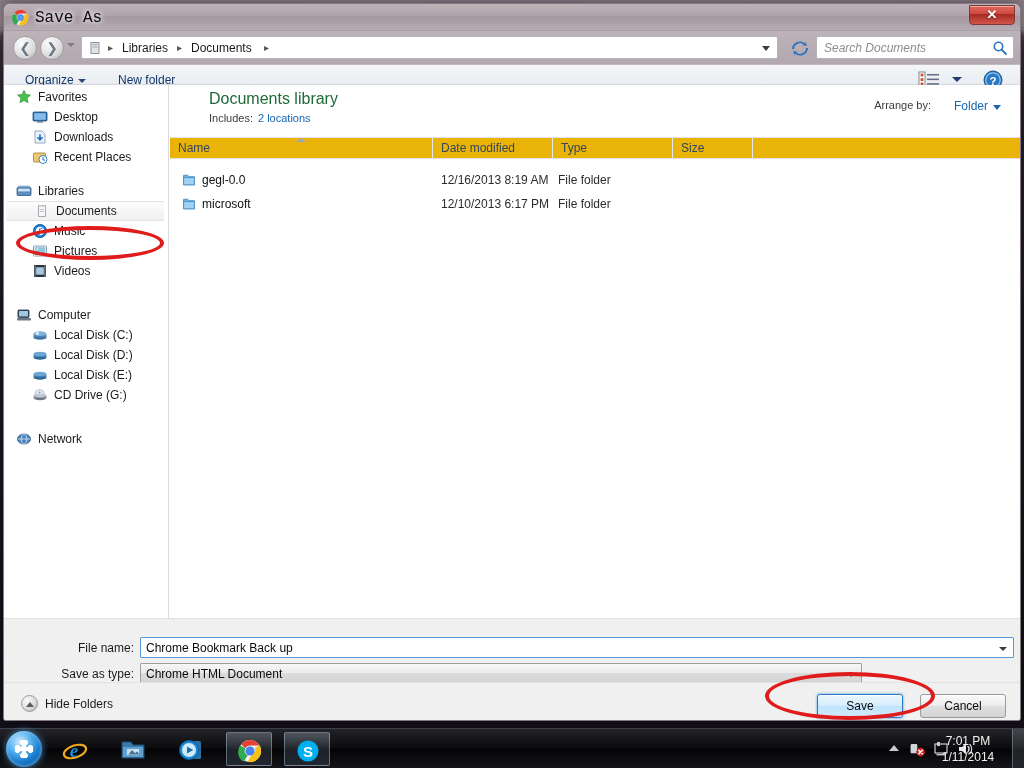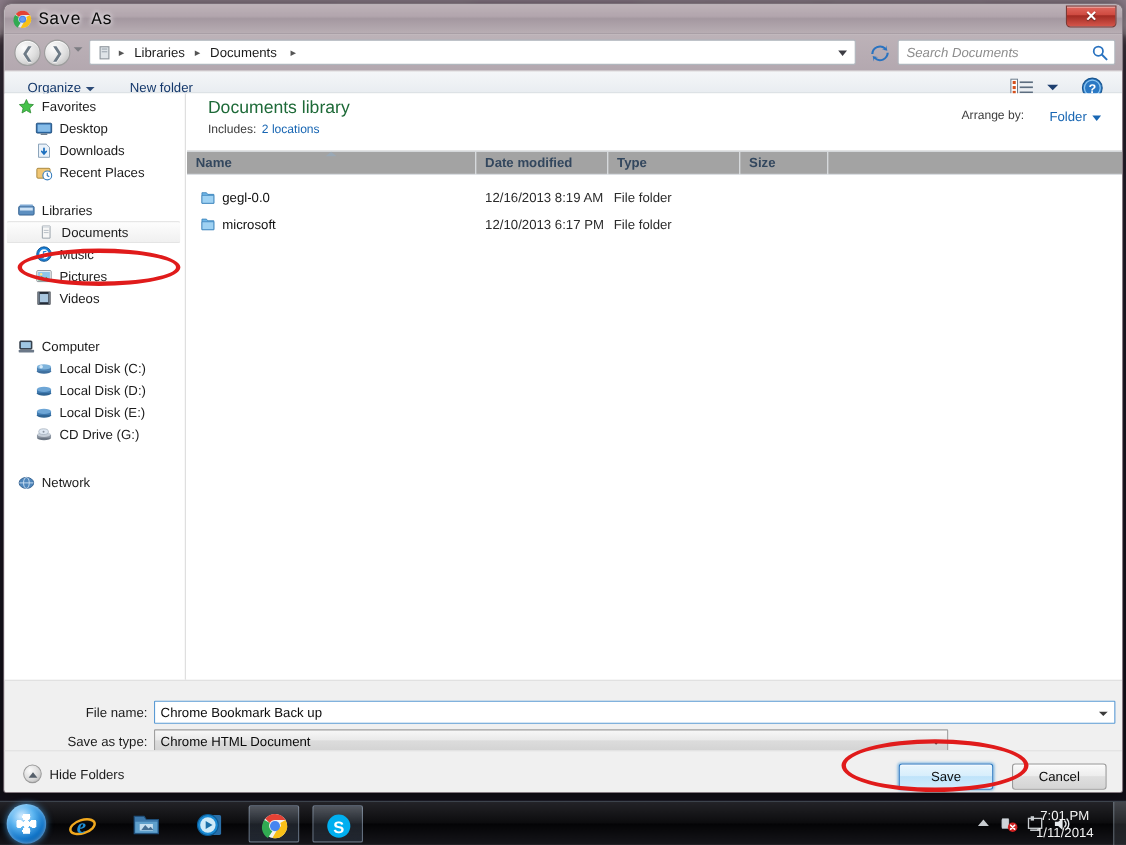--- a/index.html
+++ b/index.html
@@ -216,21 +216,21 @@
     border-radius: 2px;
     margin-left: 2px; margin-right: 4px;
   }
   .nav-spacer { height: 12px; }
 
   
   #list-pane {
     position: absolute; left: 166px; top: 0; right: 0; height: 533px;
     background: #fff; overflow: hidden;
   }
-  #lib-header { position: relative; height: 52px; }
+  #lib-header { position: relative; height: 52px; margin-left: 20px; }
   #lib-title {
     position: absolute; left: 19px; top: 5px;
     font-size: 16px; color: #1e6a38;
   }
   #lib-includes-label {
     position: absolute; left: 19px; top: 27px;
     font-size: 11px; color: #3c3c3c;
   }
   #lib-includes-link {
     position: absolute; left: 68px; top: 27px;
@@ -247,22 +247,21 @@
   #arrange-caret {
     position: absolute; right: 19px; top: 20px;
     width: 0; height: 0; border-left: 4px solid transparent;
     border-right: 4px solid transparent; border-top: 5px solid #1866b3;
     cursor: pointer;
   }
 
   #col-header {
     position: relative; height: 22px;
     border-top: 1px solid #e0e4e8; border-bottom: 1px solid #e0e4e8;
-    background: #a3a3a3;
-    font-weight: bold;
+    background: #eab308;
   }
   .col-cell {
     position: absolute; top: 0; height: 21px;
     font-size: 12px; color: #33475e; padding-left: 8px; padding-top: 3px;
     border-right: 1px solid #e3e7ea; cursor: pointer; overflow: hidden;
   }
   #sort-marker {
     position: absolute; left: 126px; top: 0px;
     width: 0; height: 0; border-left: 5px solid transparent;
     border-right: 5px solid transparent; border-bottom: 4px solid #9aa8b5;

